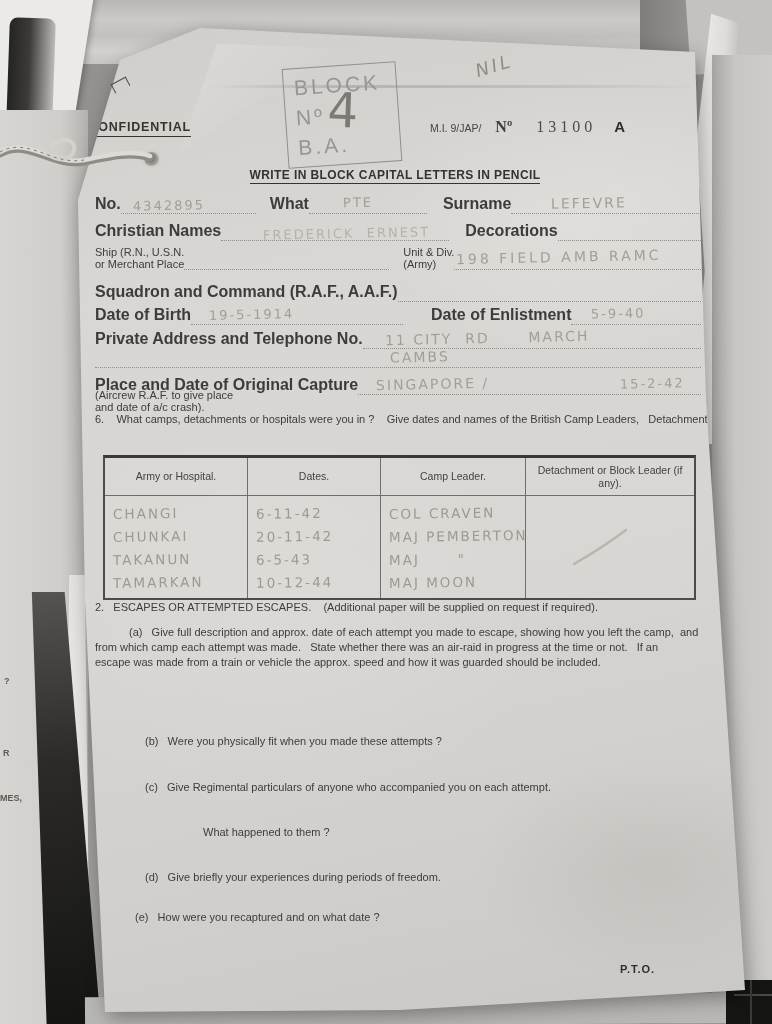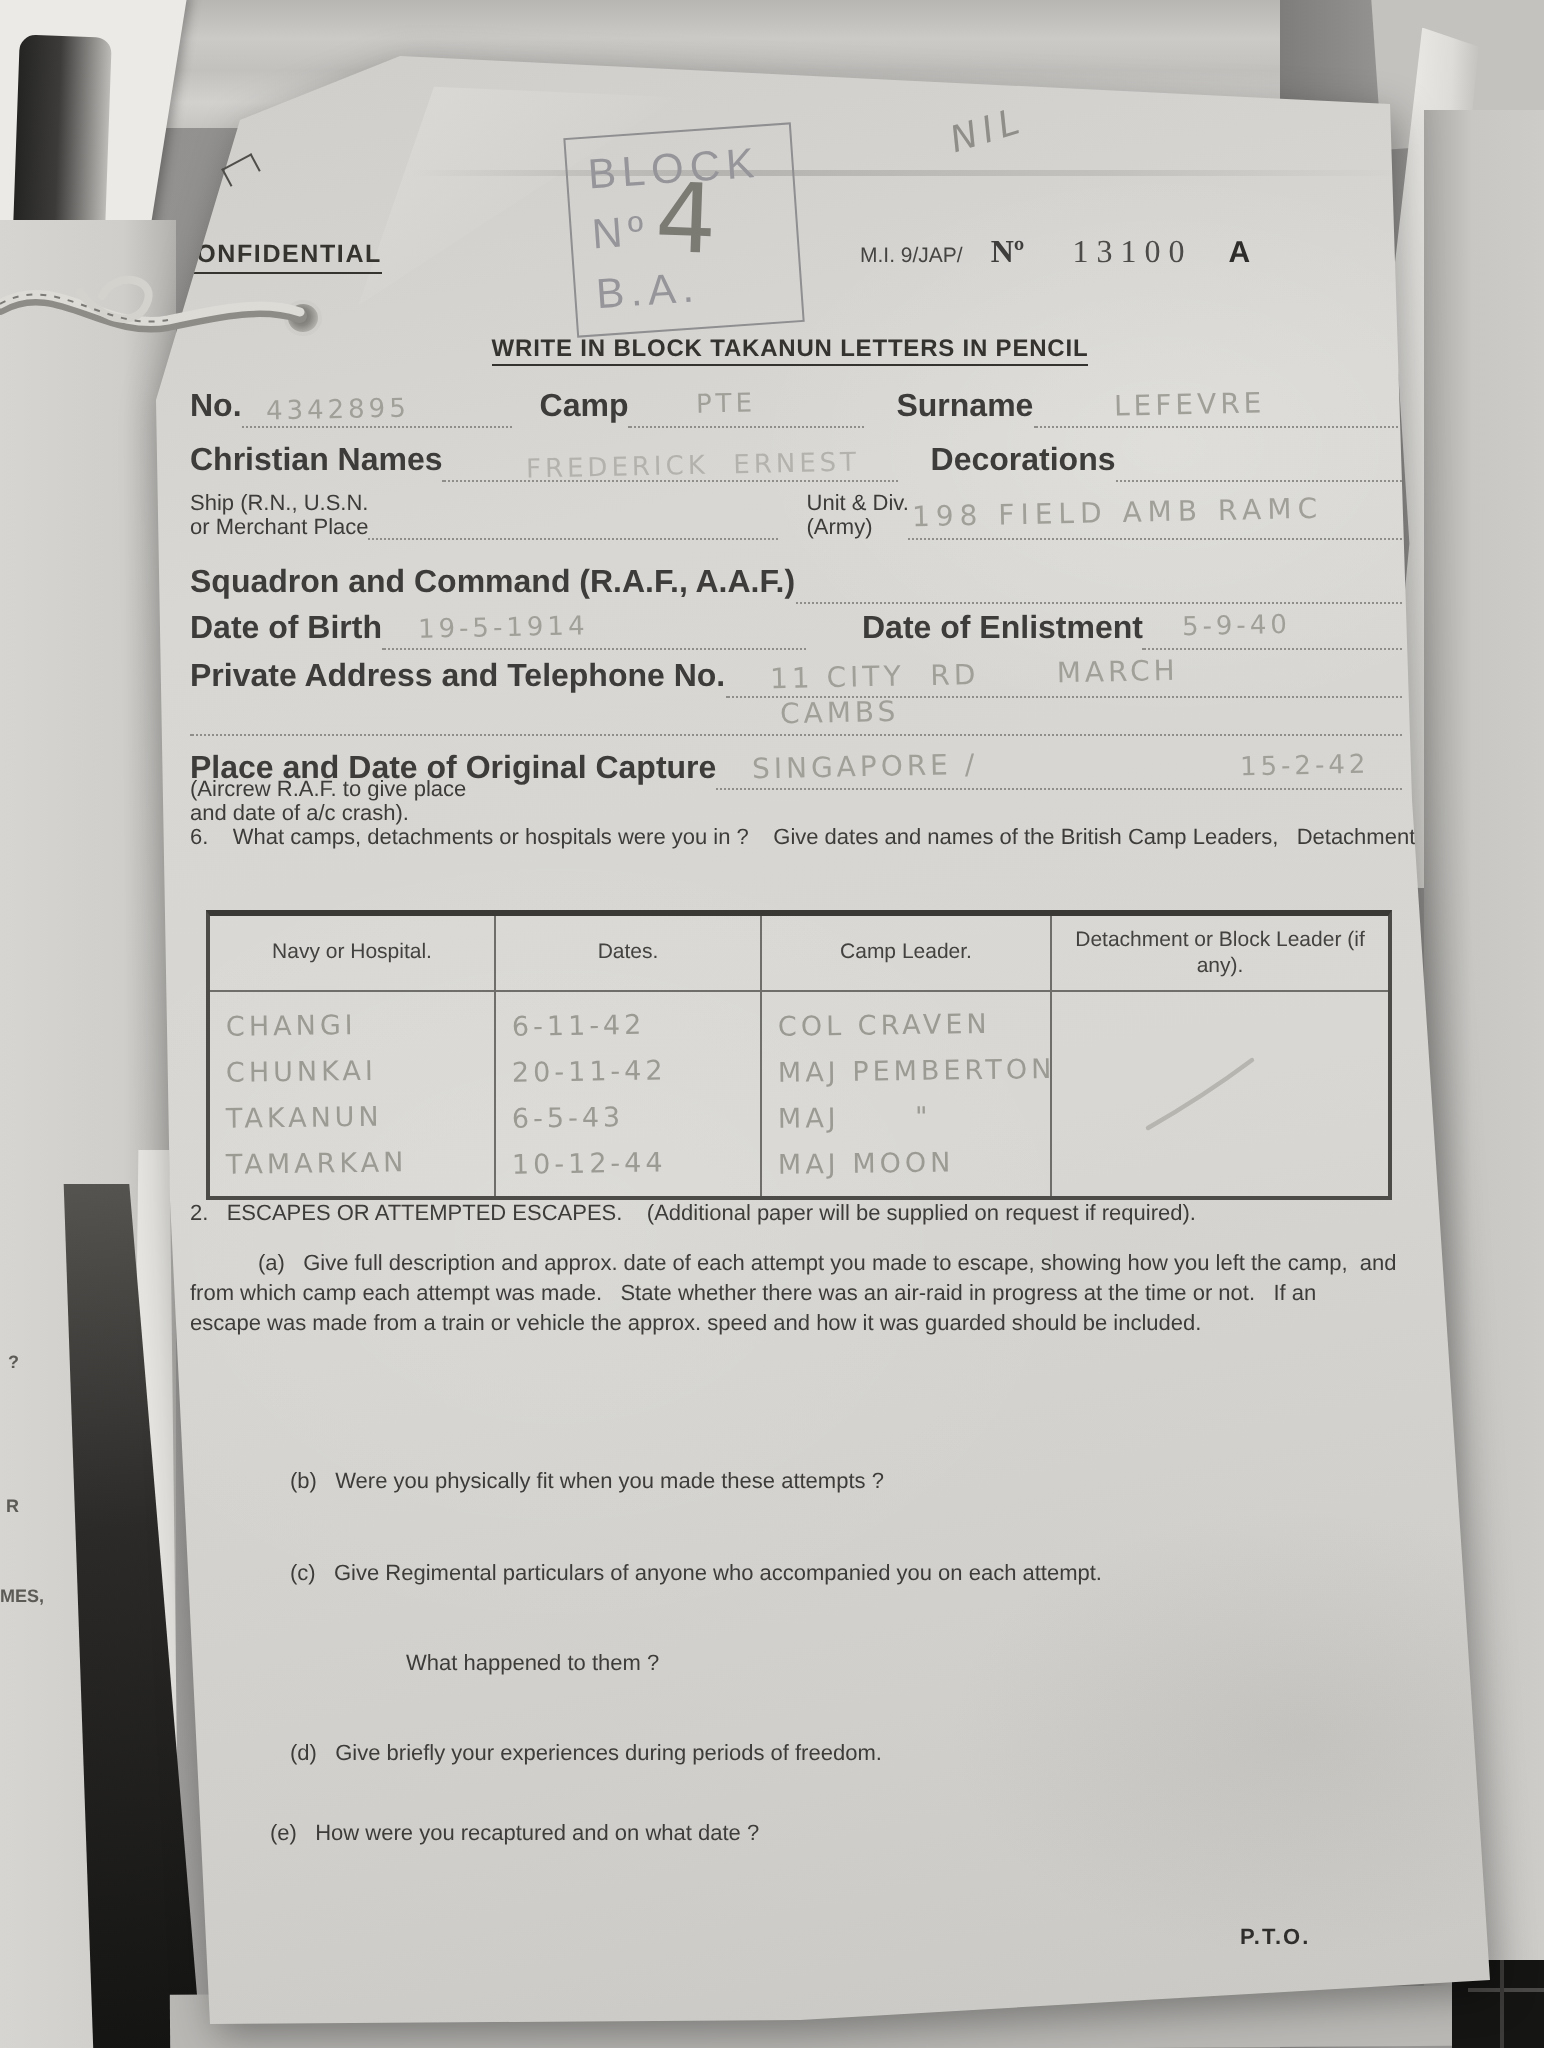--- a/index.html
+++ b/index.html
@@ -136,28 +136,28 @@
     <div class="srow">BLOCK</div>
     <div class="srow" style="border-bottom:none">Nº</div>
     <div class="srow">B.A.</div>
     <div class="big-num">4</div>
   </div>
 
   <div class="nil">NIL</div>
 
   <div class="mi-line"><span class="mi-ref">M.I. 9/JAP/</span><span style="display:inline-block;width:14px"></span><span class="no-serif">Nº</span><span style="display:inline-block;width:24px"></span><span class="serial">13100</span><span style="display:inline-block;width:18px"></span><span class="suffix">A</span></div>
 
-  <div class="write-instr"><span>WRITE IN BLOCK TAKANUN LETTERS IN PENCIL</span></div>
+  <div class="write-instr"><span>WRITE IN BLOCK CAPITAL LETTERS IN PENCIL</span></div>
 
   <div class="dots-row" style="top:170px">
     <span class="lbl">No.</span>
     <span class="dots" style="width:135px">
           <span class="hw" style="left:12px;bottom:0">4342895</span>
         </span>
-    <span class="lbl" style="padding-left:14px">Camp</span>
+    <span class="lbl" style="padding-left:14px">What</span>
     <span class="dots" style="width:118px">
           <span class="hw" style="left:34px;bottom:3px">PTE</span>
         </span>
     <span class="lbl" style="padding-left:16px">Surname</span>
     <span class="dots grow">
           <span class="hw" style="left:40px;bottom:2px;font-size:14px">LEFEVRE</span>
         </span>
   </div>
 
   <div class="dots-row" style="top:197px">
@@ -215,21 +215,21 @@
         </span>
   </div>
   <div class="printed" style="left:20px;top:364px;line-height:12px"><span>(Aircrew R.A.F. to give place</span><br><span>and date of a/c crash).</span></div>
 
   <div class="q" style="top:388px">
     <span style="display:block;white-space:pre">6.    What camps, detachments or hospitals were you in ?    Give dates and names of the British Camp Leaders,   Detachment</span>
   </div>
 
   <div class="camp-table">
     <div class="thead">
-      <div class="th">Navy or Hospital.</div>
+      <div class="th">Army or Hospital.</div>
       <div class="th">Dates.</div>
       <div class="th">Camp Leader.</div>
       <div class="th" style="max-width:168px">Detachment or Block Leader (if any).</div>
     </div>
     <div class="tbody">
       <div class="td">
         <div class="hw-cell">CHANGI</div>
         <div class="hw-cell">CHUNKAI</div>
         <div class="hw-cell">TAKANUN</div>
         <div class="hw-cell">TAMARKAN</div>

